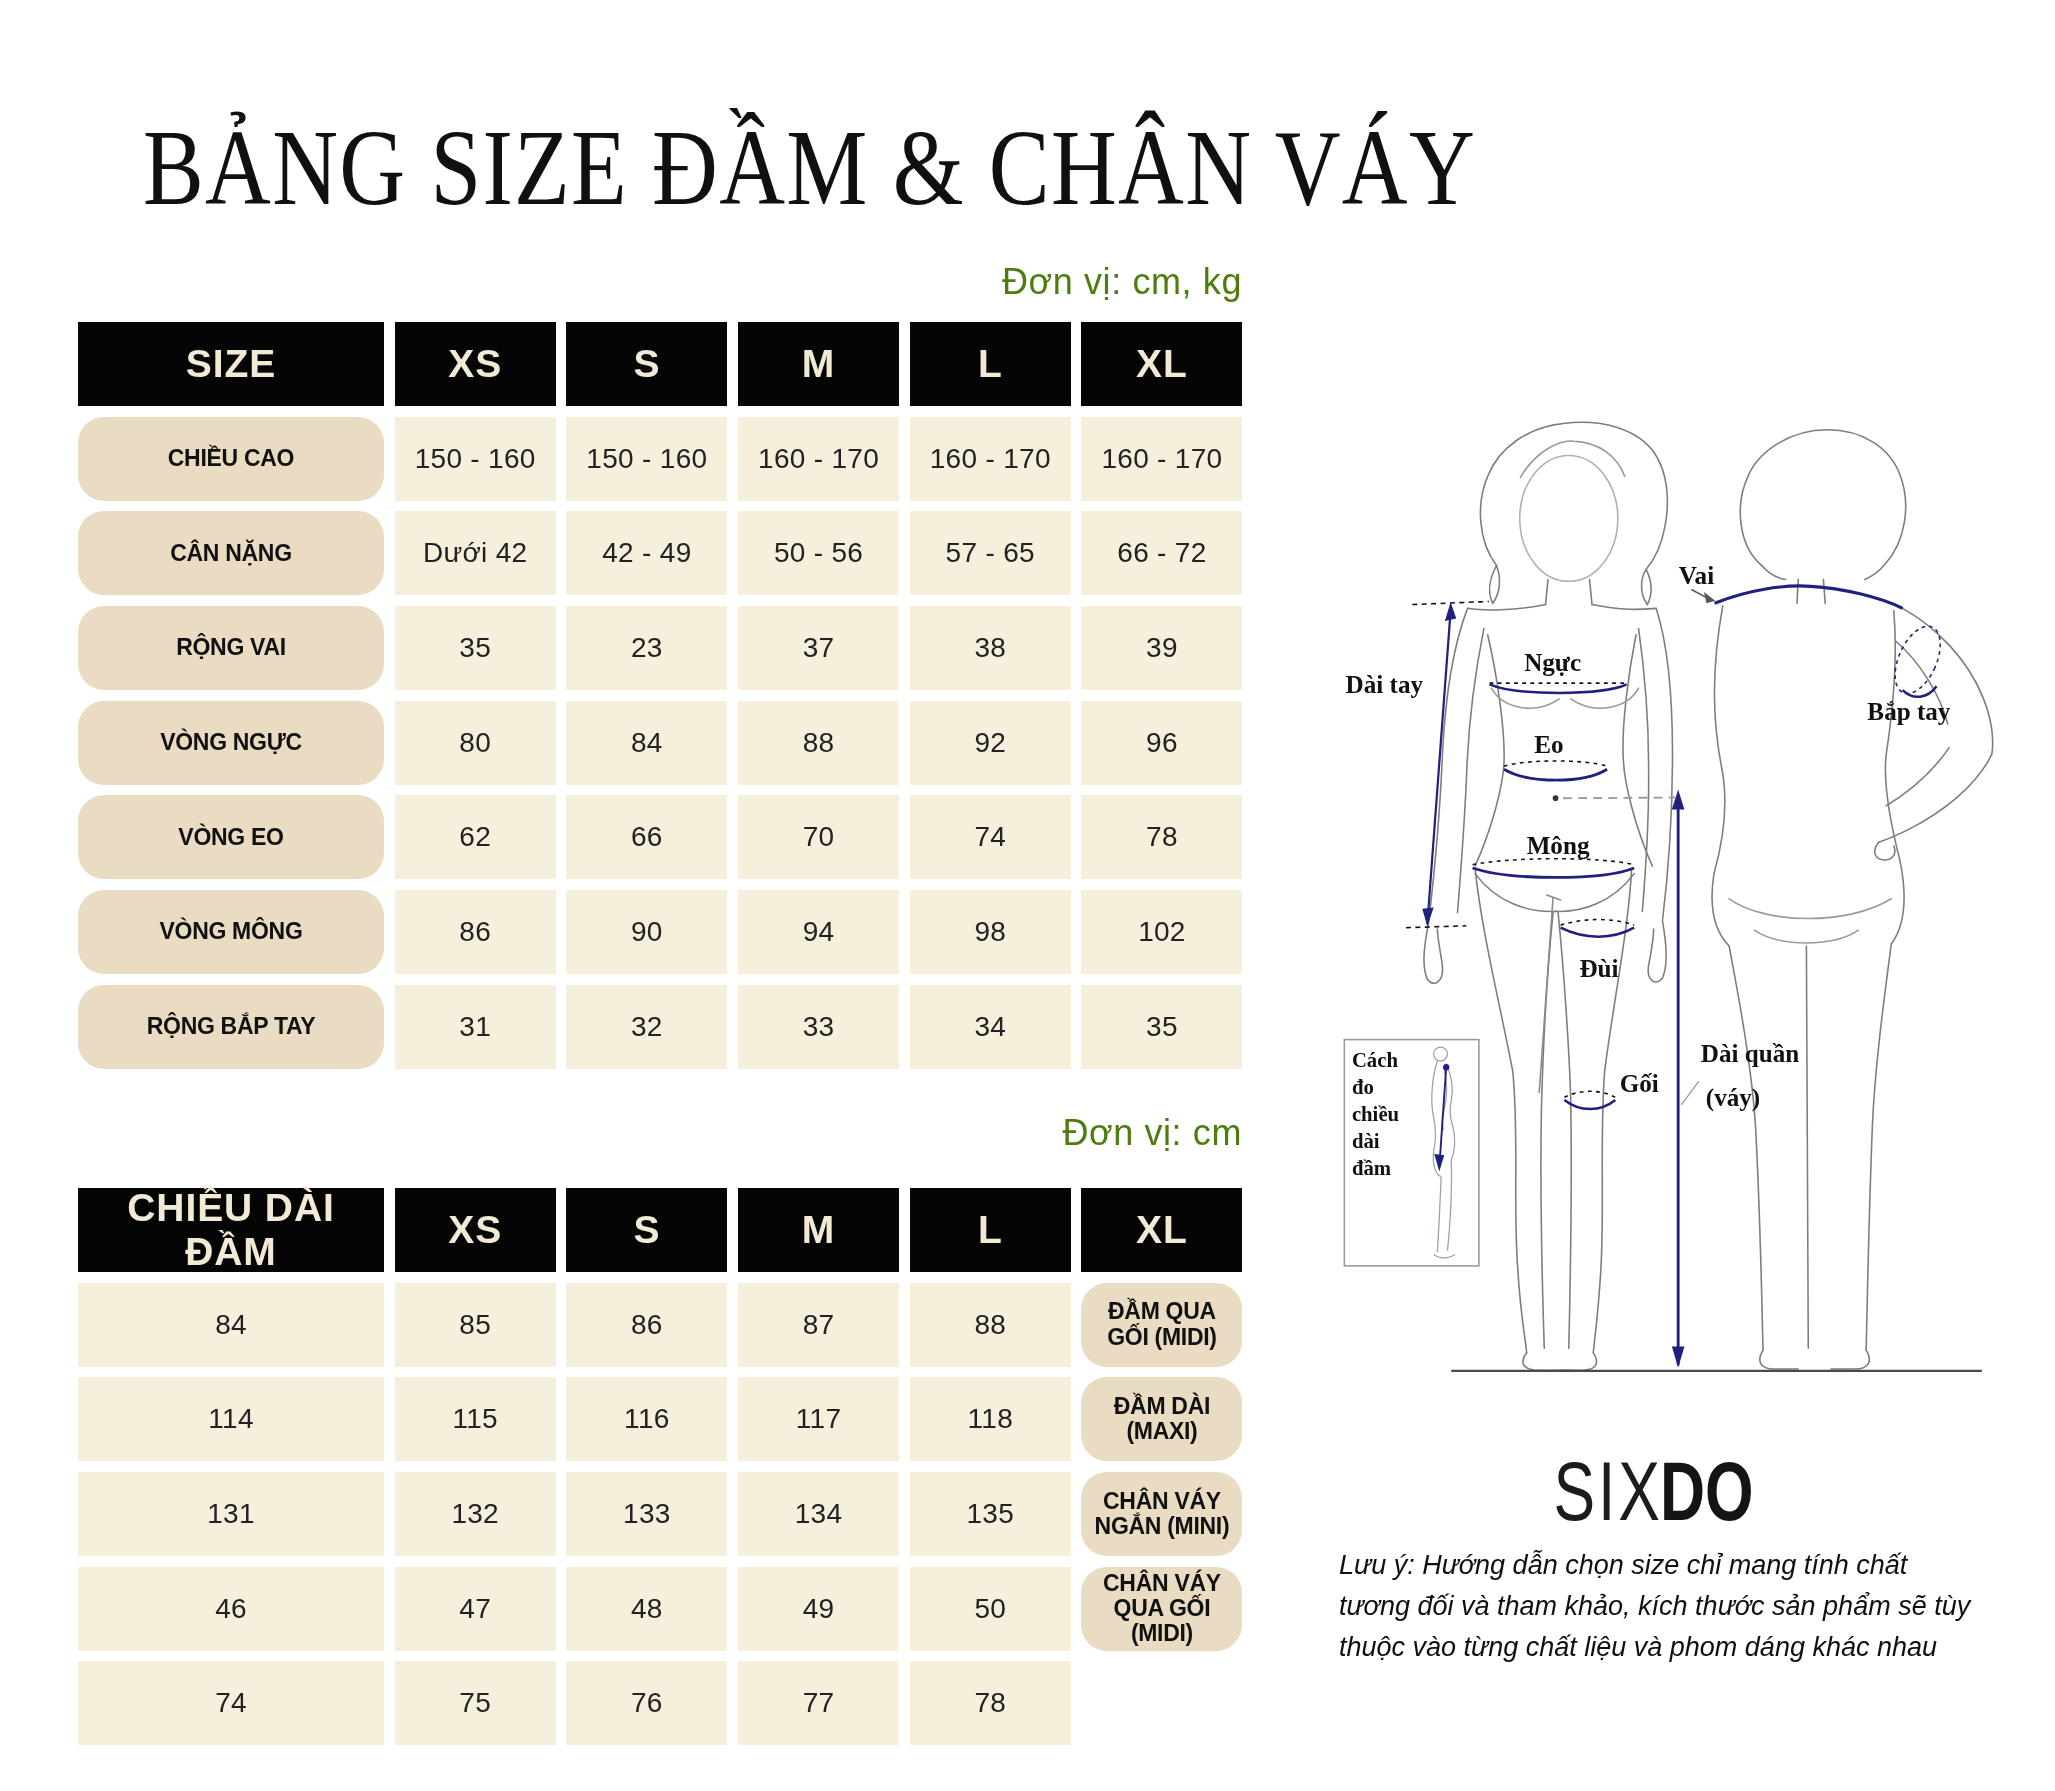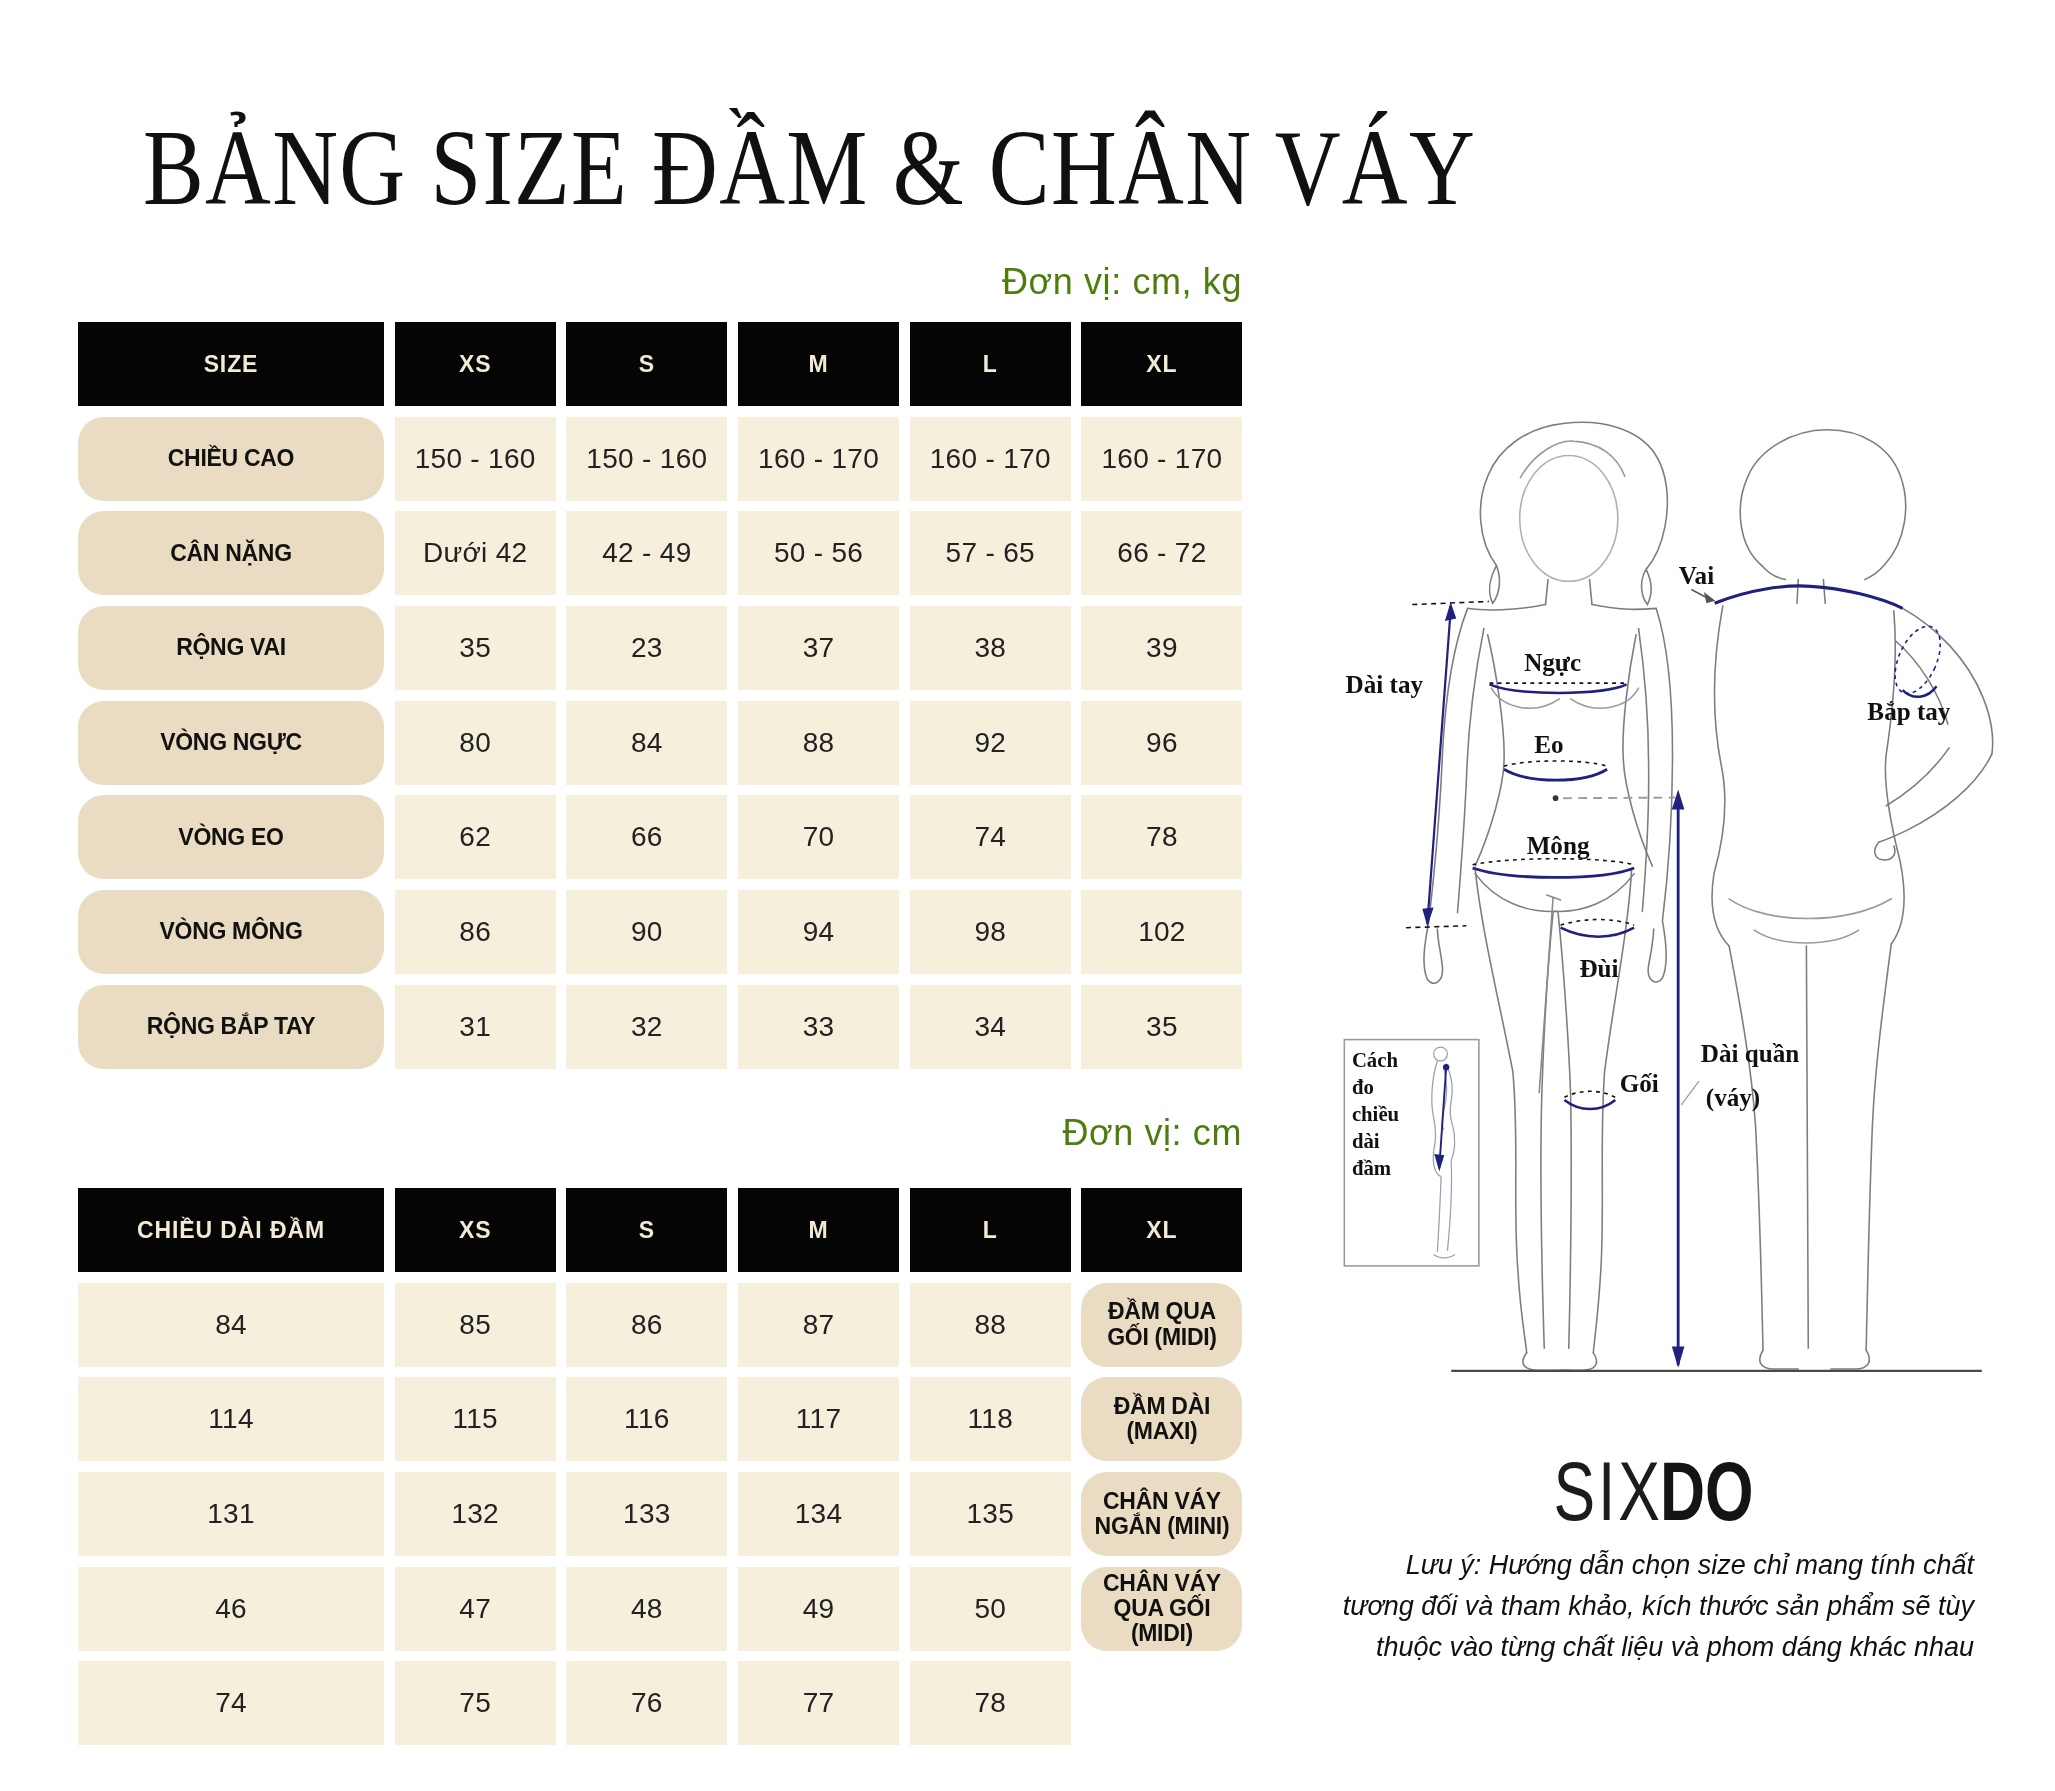--- a/index.html
+++ b/index.html
@@ -22,36 +22,36 @@
   #unit-note-1{left:613px;top:261px;}
   #unit-note-2{left:613px;top:1112px;}
   
   .tbl{
     display:grid;grid-template-columns:306px repeat(5,161px);
     column-gap:10.7px;row-gap:10.7px;
   }
   #size-table{left:78px;top:322px;}
   #length-table{left:78px;top:1166px;margin-top:22px;}
   .cell{height:84px;display:flex;align-items:center;justify-content:center;text-align:center;}
-  .hdr{background:#050505;color:#f3ead6;font-weight:700;font-size:23px;letter-spacing:0.9px;}
+  .hdr{background:#050505;color:#f3ead6;font-weight:700;font-size:39px;letter-spacing:0.9px;}
   .lbl{background:#e9dcc2;font-weight:700;font-size:23px;letter-spacing:-0.3px;color:#111;line-height:1.1;padding:0 5px;box-sizing:border-box;border-radius:26px;}
   .val{background:#f6efdc;font-size:28px;color:#222;letter-spacing:0.3px;}
   
   #diagram{left:1289px;top:377px;}
   
   #brand{
     left:1465px;top:1443px;width:377px;text-align:center;white-space:nowrap;
     transform:scale(0.78,1.05);transform-origin:center top;
   }
   #brand .six{font-size:80px;font-weight:300;letter-spacing:3.8px;color:#1c1c1c;}
   #brand .do{font-size:80px;font-weight:800;letter-spacing:0px;color:#141414;margin-left:-3.8px;}
   
   #footnote{
     left:1339px;top:1545px;width:635px;
-    font-size:27px;font-style:italic;line-height:41px;text-align:right;color:#101010;
+    font-size:27px;font-style:italic;line-height:41px;text-align:left;color:#101010;
   }
   svg text{font-family:"Liberation Serif", serif;font-weight:600;fill:#111;}
 </style>
 </head>
 <body>
 
 <div class="abs" id="page-title">BẢNG SIZE ĐẦM &amp; CHÂN VÁY</div>
 
 <div class="abs unit-note" id="unit-note-1">Đơn vị: cm, kg</div>
 

